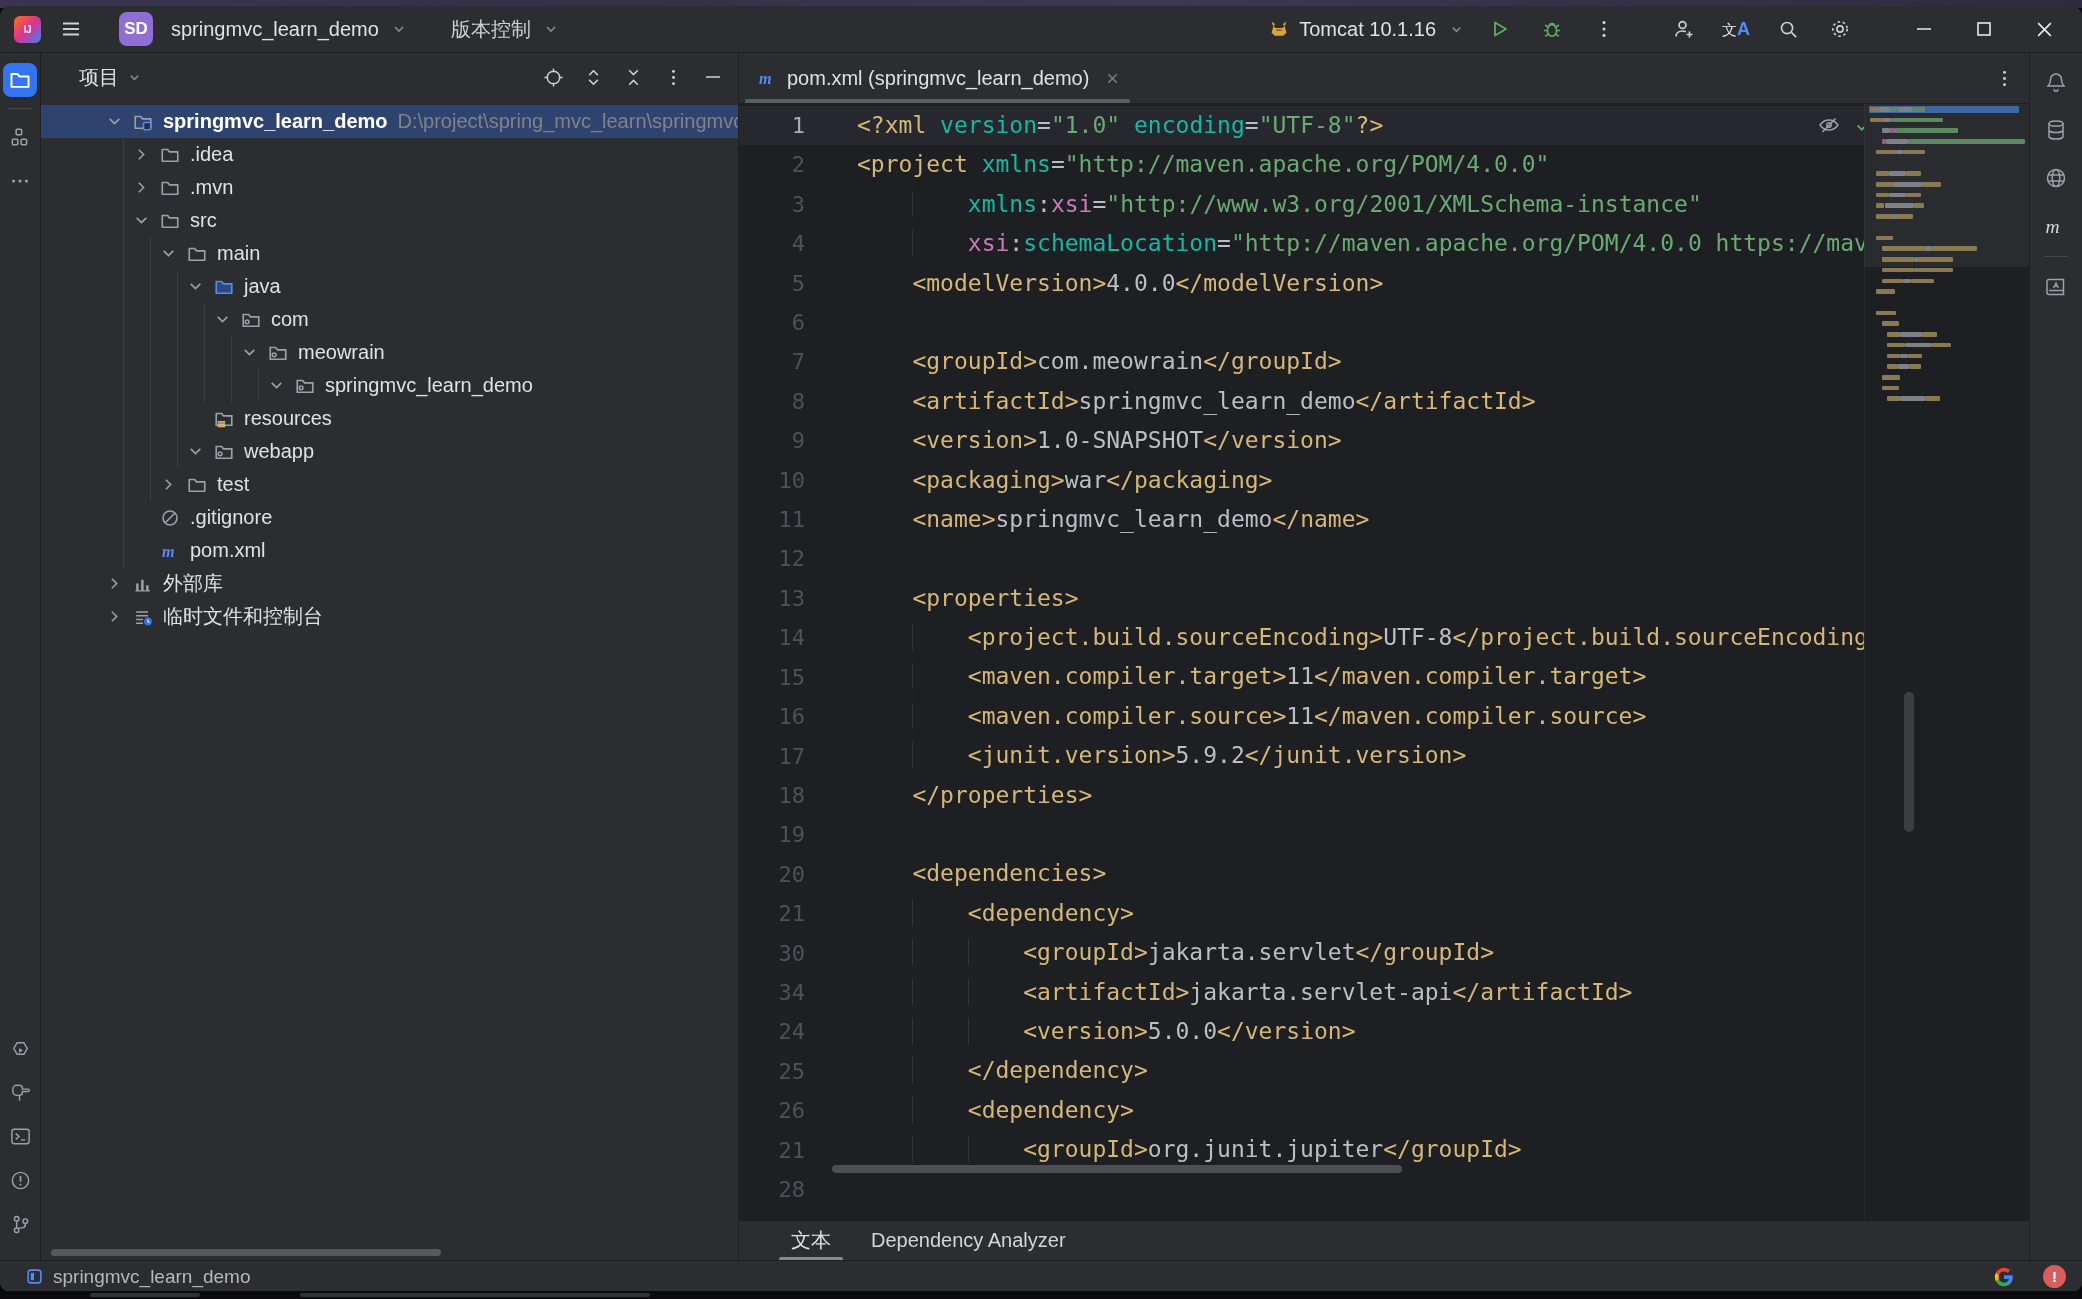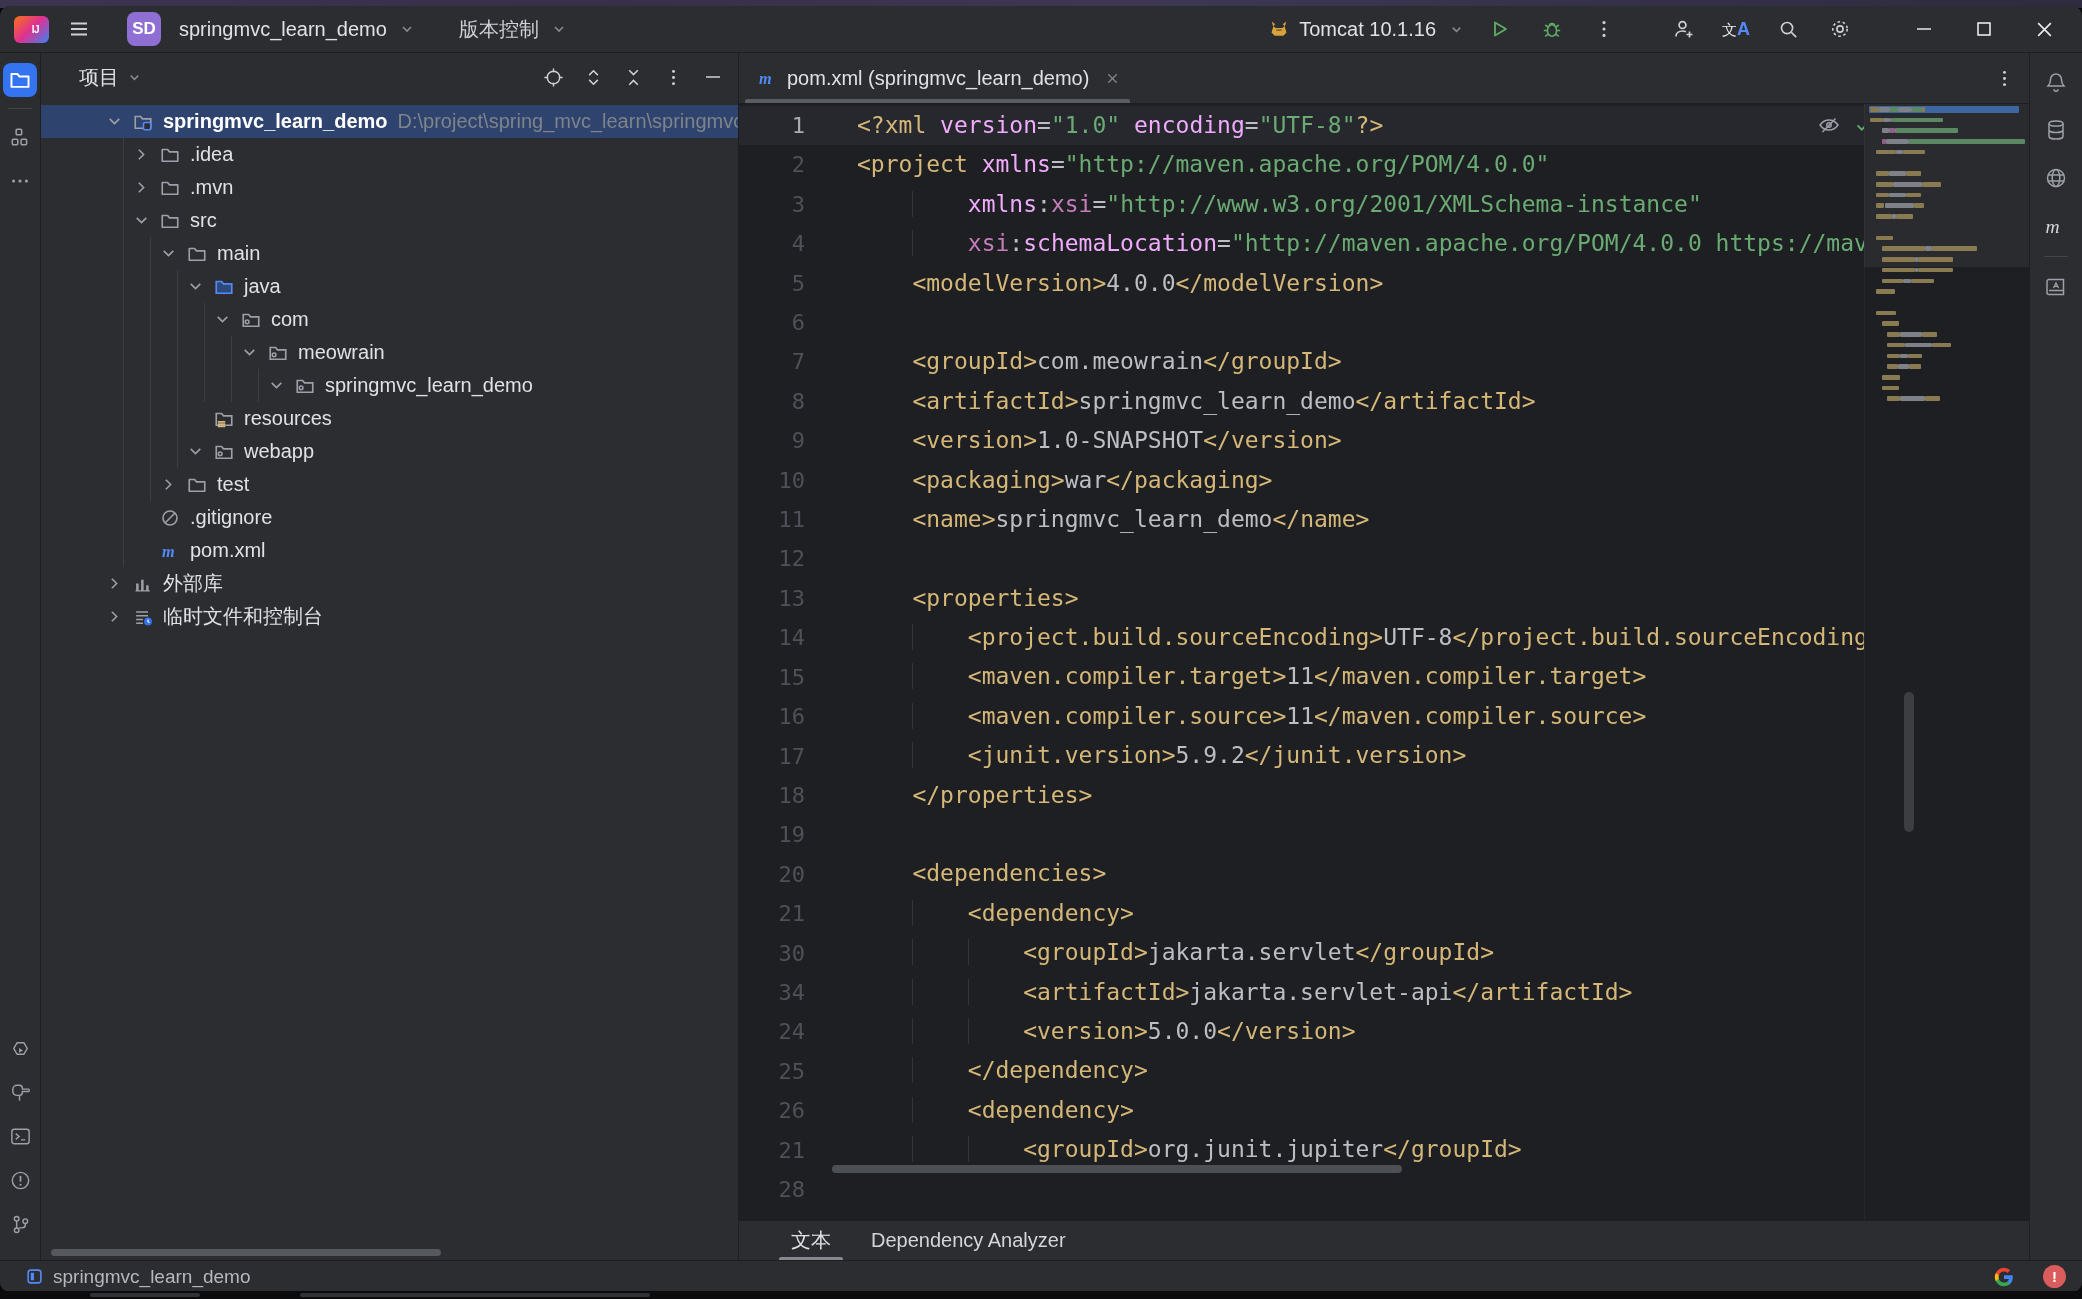--- a/index.html
+++ b/index.html
@@ -11,21 +11,21 @@
   .bottom-strip{position:absolute;left:0;bottom:0;width:100%;height:8px;background:#0b0b0d;}
   .bottom-strip i{position:absolute;top:2px;height:4px;background:#313237;border-radius:2px;}
 
   .window{position:absolute;left:0;top:6px;right:0;bottom:7px;background:#1e1f22;
     border-radius:10px;overflow:hidden;display:flex;flex-direction:column;}
 
   
   .titlebar{height:46px;background:#2b2d30;border-bottom:1px solid #1e1f22;display:flex;align-items:center;flex:0 0 auto;}
   .tb-left{display:flex;align-items:center;gap:6px;padding-left:14px;}
   .logo{width:27px;height:27px;border-radius:6px;background:linear-gradient(135deg,#f97316,#e0318f 48%,#3b82f6);
-    display:flex;align-items:center;justify-content:center;color:#fff;font-weight:bold;font-size:10px;letter-spacing:-.5px;padding-left:8px;}
+    display:flex;align-items:center;justify-content:center;color:#fff;font-weight:bold;font-size:10px;letter-spacing:-.5px;}
   .tbbtn{height:36px;min-width:36px;border-radius:6px;display:flex;align-items:center;justify-content:center;gap:8px;padding:0 6px;}
   .hamburger svg{display:block}
   .sd-badge{width:34px;height:34px;border-radius:8px;background:#8f6fd3;color:#fff;font-weight:bold;font-size:17px;
     display:flex;align-items:center;justify-content:center;margin-left:18px;}
   .proj-name{color:#dfe1e5;font-size:20px;margin-left:8px;}
   .vcs{color:#ced0d6;font-size:20px;margin-left:26px;}
   .chev-dn{margin-left:4px;opacity:.8}
   .tb-right{margin-left:auto;display:flex;align-items:center;gap:4px;padding-right:10px;}
   .runcfg{display:flex;align-items:center;gap:9px;color:#dfe1e5;font-size:20px;padding:0 8px;}
   .winbtn{width:56px;height:40px;display:flex;align-items:center;justify-content:center;}
@@ -73,21 +73,21 @@
   .editor-body{flex:1;position:relative;min-height:0;overflow:hidden;}
   .gutter{position:absolute;left:0;top:0;bottom:0;width:118px;padding-top:2px;box-sizing:border-box;
     font-family:"DejaVu Sans Mono","Liberation Mono",monospace;font-size:22px;line-height:39.4px;
     color:#4e5157;text-align:right;}
   .gn{padding-right:52px;}
   .gn.cur{color:#a9acb3;background:#26282e;}
   .codearea{position:absolute;left:118px;right:165px;top:0;bottom:0;overflow:hidden;padding-top:2px;
     font-family:"DejaVu Sans Mono","Liberation Mono",monospace;font-size:23px;line-height:39.4px;}
   .cl{white-space:pre;height:39.4px;}
   .cl.cur{background:#26282e;}
-  .tk-t{color:#d5b778;} .tk-a{color:#f0abfc;} .tk-p{color:#bcbec4;} .tk-x{color:#bcbec4;} .tk-s{color:#6aab73;} .tk-n{color:#c77dbb;}
+  .tk-t{color:#d5b778;} .tk-a{color:#14b8a6;} .tk-p{color:#bcbec4;} .tk-x{color:#bcbec4;} .tk-s{color:#6aab73;} .tk-n{color:#c77dbb;}
   .ig{box-shadow:inset 1px 0 #313438;}
   .insp{position:absolute;left:1078px;top:7px;display:flex;align-items:center;gap:12px;height:28px;}
   .hscroll-thumb{position:absolute;left:93px;top:1061px;width:570px;height:8px;background:#55585d;border-radius:4px;opacity:.85;}
 
   .minimap{position:absolute;right:0;top:0;bottom:0;width:165px;background:#1e1f22;box-shadow:inset 1px 0 rgba(255,255,255,.04);}
   .mm-viewport{position:absolute;left:0;right:0;top:0;height:163px;background:rgba(255,255,255,.055);}
   .mm-lines{position:absolute;left:0;right:0;top:0;}
   .mrow{position:relative;height:10.72px;}
   .mb{position:absolute;top:3px;height:4.6px;border-radius:1px;}
   .mb-t{background:#8a7a52;} .mb-x,.mb-a,.mb-p{background:#7e8187;} .mb-s{background:#5c8763;} .mb-n{background:#925e8b;}

